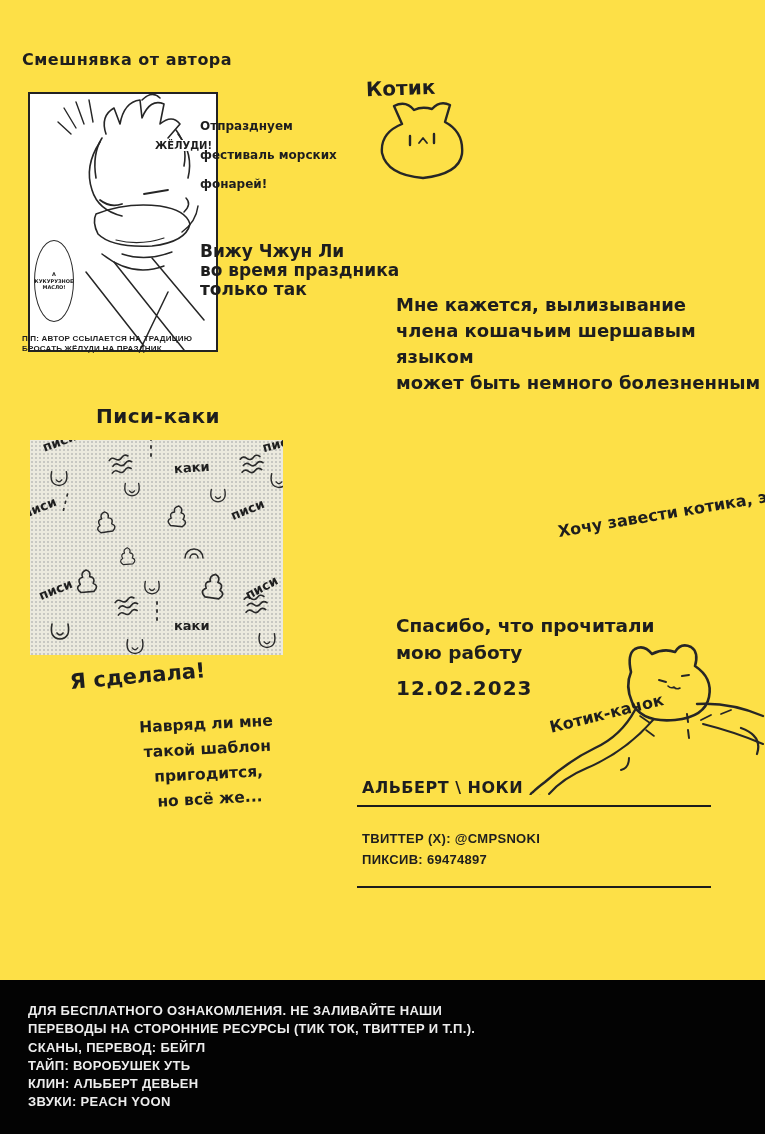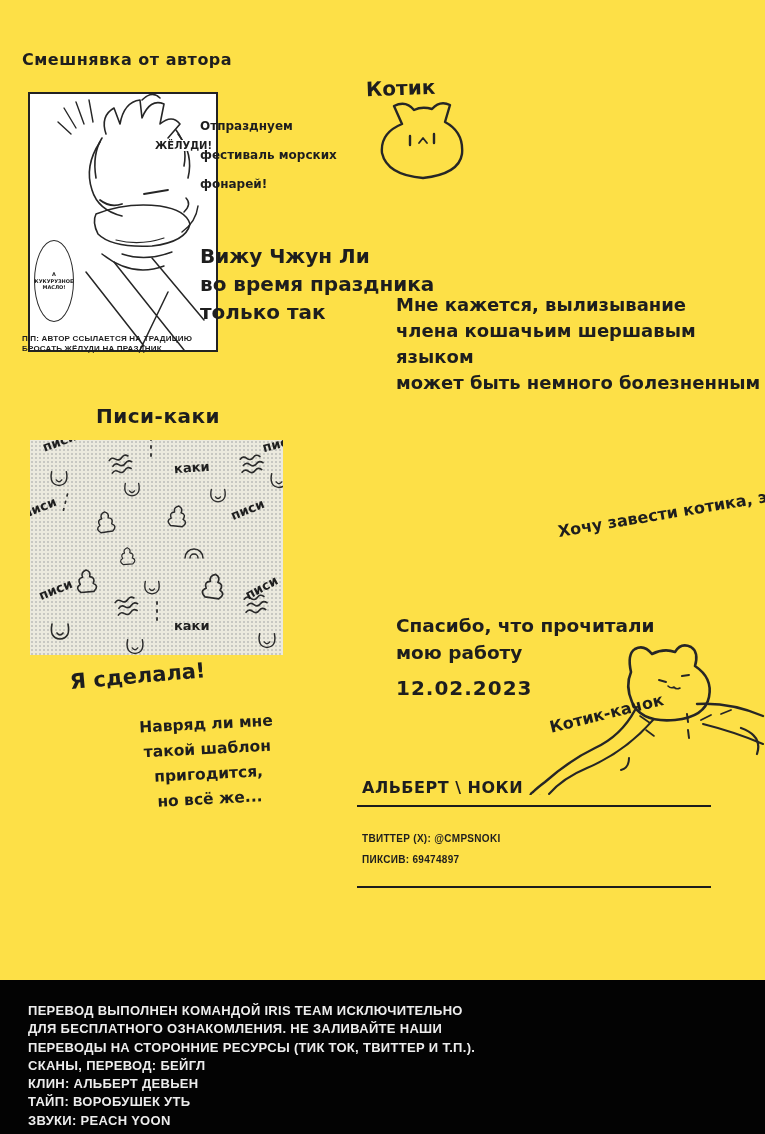--- a/index.html
+++ b/index.html
@@ -19,21 +19,21 @@
   
   .gag-heading{left:22px;top:50px;font-size:16px;letter-spacing:.5px;}
   .gag-panel{left:28px;top:92px;width:160px;height:256px;border:2px solid #222;background:#fff;overflow:hidden;padding-left:26px;}
   .shout{right:3px;top:46px;font-size:10px;background:#fff;padding:0 1px;}
   .bubble{left:4px;top:146px;width:40px;height:82px;border:1.5px solid #2a2a2a;border-radius:50%;
           background:#fff;display:flex;align-items:center;justify-content:center;text-align:center;
           font-size:5px;line-height:1.35;font-weight:bold;padding:2px;box-sizing:border-box;}
   .panel-caption{left:22px;top:334px;font-size:8px;line-height:10px;letter-spacing:.2px;
                  font-family:"Liberation Sans",sans-serif;font-weight:bold;}
   .note-lantern{left:200px;top:112px;font-size:12px;line-height:29px;}
-  .note-zhongli{left:200px;top:242px;font-size:20px;line-height:28px;}
+  .note-zhongli{left:200px;top:242px;font-size:17px;line-height:19px;}
 
   
   .kitty-label{left:366px;top:76px;font-size:20px;transform:rotate(-2deg);}
   .kitty-svg{left:372px;top:100px;}
   .comment-1{left:396px;top:292px;font-size:18px;line-height:26px;}
   .comment-2{left:396px;top:395px;font-size:18px;line-height:26px;}
   .wish{left:558px;top:522px;font-size:16px;transform:rotate(-9.5deg);transform-origin:left center;white-space:nowrap;}
 
   
   .pattern-heading{left:96px;top:404px;font-size:20px;letter-spacing:.5px;}
@@ -49,21 +49,21 @@
 
   
   .thanks{left:396px;top:612px;font-size:18.5px;line-height:27px;}
   .date{left:396px;top:676px;font-size:20px;letter-spacing:1px;}
   .buffcat-svg{left:525px;top:640px;}
   .buffcat-label{left:550px;top:718px;font-size:16px;transform:rotate(-14deg);transform-origin:left center;white-space:nowrap;}
   .author{left:362px;top:778px;font-size:16px;letter-spacing:.5px;}
   .hr{left:357px;height:0;border-top:2px solid #1c1c1c;width:354px;}
   .hr1{top:805px;}
   .hr2{top:886px;}
-  .socials{left:362px;top:828px;font-size:10px;line-height:21px;letter-spacing:.3px;
+  .socials{left:362px;top:828px;font-size:13px;line-height:21px;letter-spacing:.3px;
            font-family:"Liberation Sans",sans-serif;font-weight:bold;}
 
   
   .credits{left:0;top:980px;width:765px;height:154px;background:#030303;color:#ededed;
            font-family:"Liberation Sans",sans-serif;font-weight:bold;
            font-size:13px;line-height:18.3px;letter-spacing:.3px;
            padding:22px 0 0 28px;box-sizing:border-box;}
 </style>
 </head>
 <body>
@@ -290,22 +290,21 @@
 
   <div class="abs hand author">АЛЬБЕРТ \ НОКИ</div>
   <div class="abs hr hr1"></div>
   <div class="abs socials">
     <div>ТВИТТЕР (X): @CMPSNOKI</div>
     <div>ПИКСИВ: 69474897</div>
   </div>
   <div class="abs hr hr2"></div>
 
   <footer class="abs credits">
-    <div>ПЕРЕВОД ВЫПОЛНЕН КОМАНДОЙ IRIS TEAM ИСКЛЮЧИТЕЛЬНО</div>
     <div>ДЛЯ БЕСПЛАТНОГО ОЗНАКОМЛЕНИЯ. НЕ ЗАЛИВАЙТЕ НАШИ</div>
     <div>ПЕРЕВОДЫ НА СТОРОННИЕ РЕСУРСЫ (ТИК ТОК, ТВИТТЕР И Т.П.).</div>
     <div>СКАНЫ, ПЕРЕВОД: БЕЙГЛ</div>
+    <div>ТАЙП: ВОРОБУШЕК УТЬ</div>
     <div>КЛИН: АЛЬБЕРТ ДЕВЬЕН</div>
-    <div>ТАЙП: ВОРОБУШЕК УТЬ</div>
     <div>ЗВУКИ: PEACH YOON</div>
   </footer>
 
 </div>
 
 </body></html>

